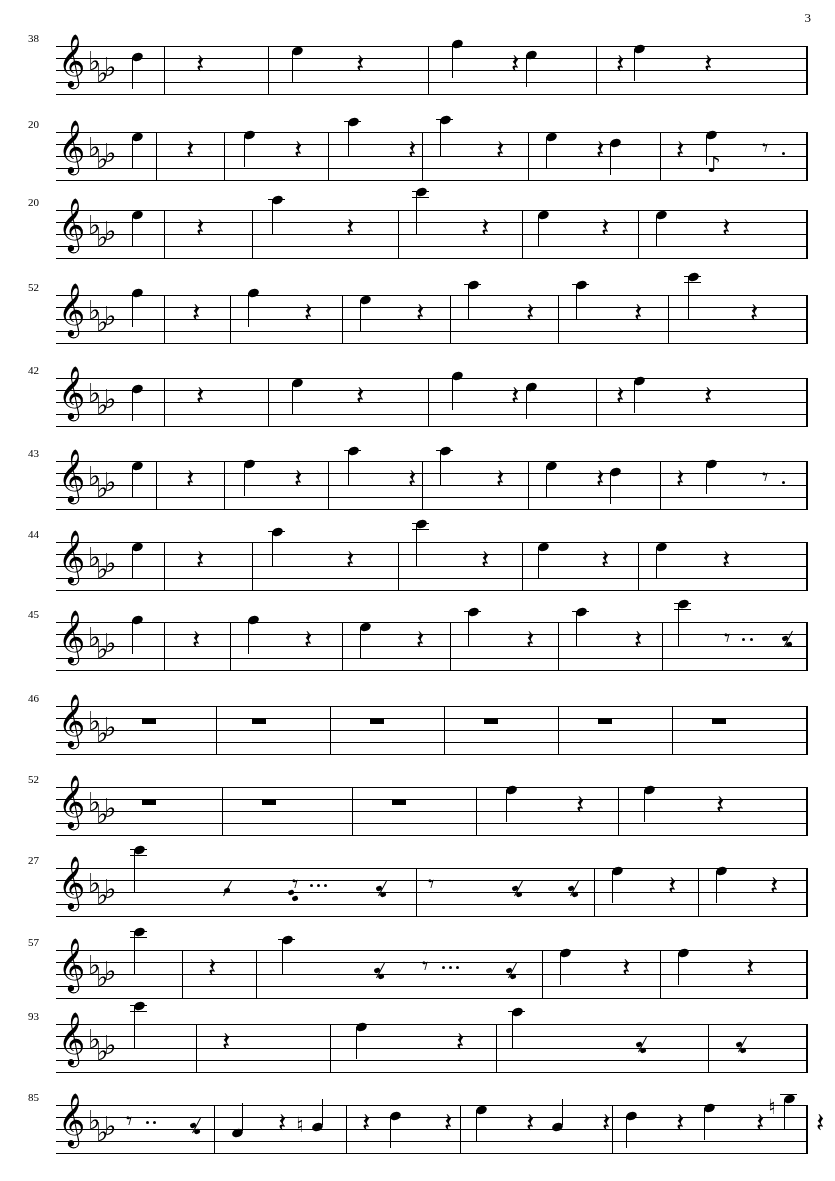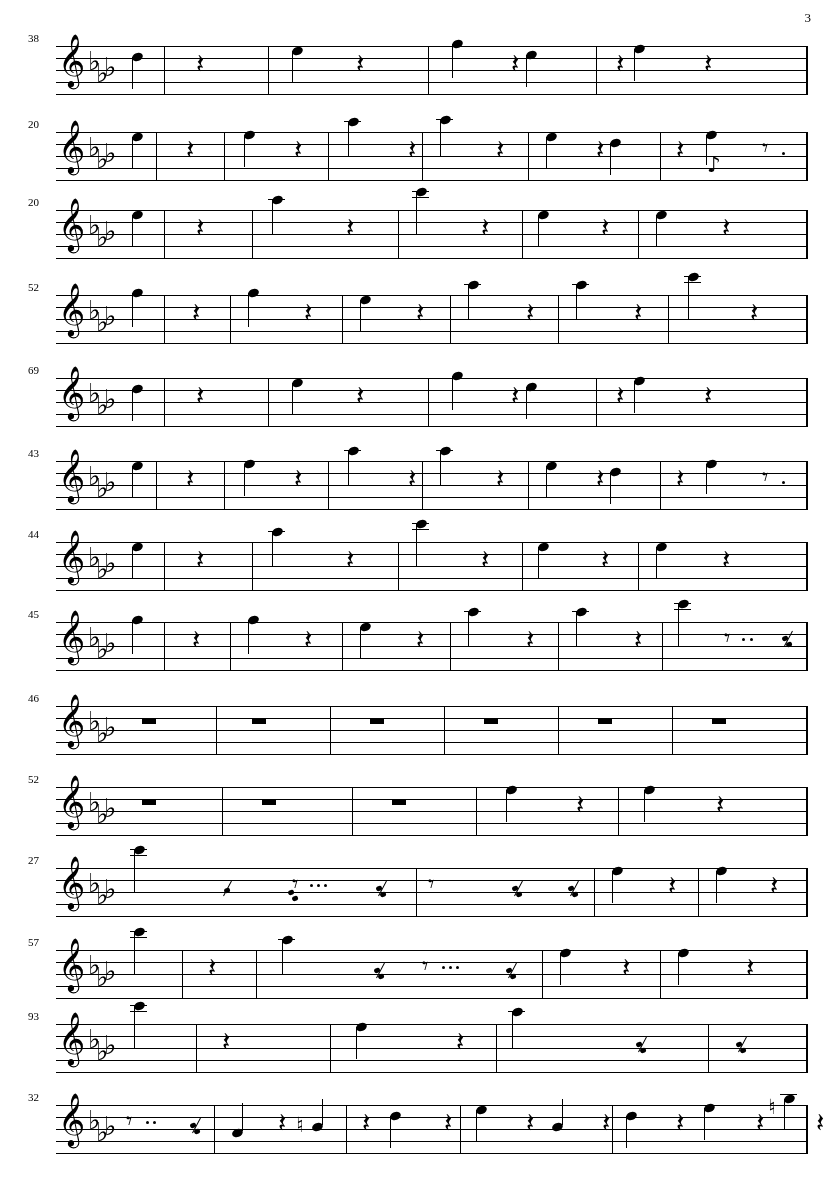--- a/index.html
+++ b/index.html
@@ -351,21 +351,21 @@
       <div class="ledger" style="left:628px; top:-13px"></div>
       <div class="notehead" style="left:632px; top:-22px"></div>
       <div class="stem" style="left:632px; top:-18px; height:42px"></div>
       <div class="rest-quarter" style="left:694px; top:4px">𝄽</div>
       <div class="barline" style="left:612px"></div>
       <div class="endline"></div>
     </div>
   </div>
 
   <div class="system" style="top:364px">
-    <div class="measure-number">69</div>
+    <div class="measure-number">42</div>
     <div class="staff">
       <div class="staff-line sl0"></div>
         <div class="staff-line sl1"></div>
       <div class="staff-line sl2"></div>
         <div class="staff-line sl3"></div>
       <div class="staff-line sl4"></div>
       <div class="clef">𝄞</div>
       <div class="keysig" style="left:32px; top:2px">♭</div>
       <div class="keysig" style="left:40px; top:14px">♭</div>
       <div class="keysig" style="left:48px; top:8px">♭</div>
@@ -765,21 +765,21 @@
         <div class="grace-head" style="left:0px; top:4px"></div>
         <div class="grace-head" style="left:4px; top:10px"></div>
         <div class="grace-slash" style="left:6px; top:-2px"></div>
       </div>
       <div class="barline" style="left:652px"></div>
       <div class="endline"></div>
     </div>
   </div>
 
   <div class="system" style="top:1091px">
-    <div class="measure-number">32</div>
+    <div class="measure-number">85</div>
     <div class="staff">
       <div class="staff-line sl0"></div>
         <div class="staff-line sl1"></div>
       <div class="staff-line sl2"></div>
         <div class="staff-line sl3"></div>
       <div class="staff-line sl4"></div>
       <div class="clef">𝄞</div>
       <div class="keysig" style="left:32px; top:2px">♭</div>
       <div class="keysig" style="left:40px; top:14px">♭</div>
       <div class="keysig" style="left:48px; top:8px">♭</div>

